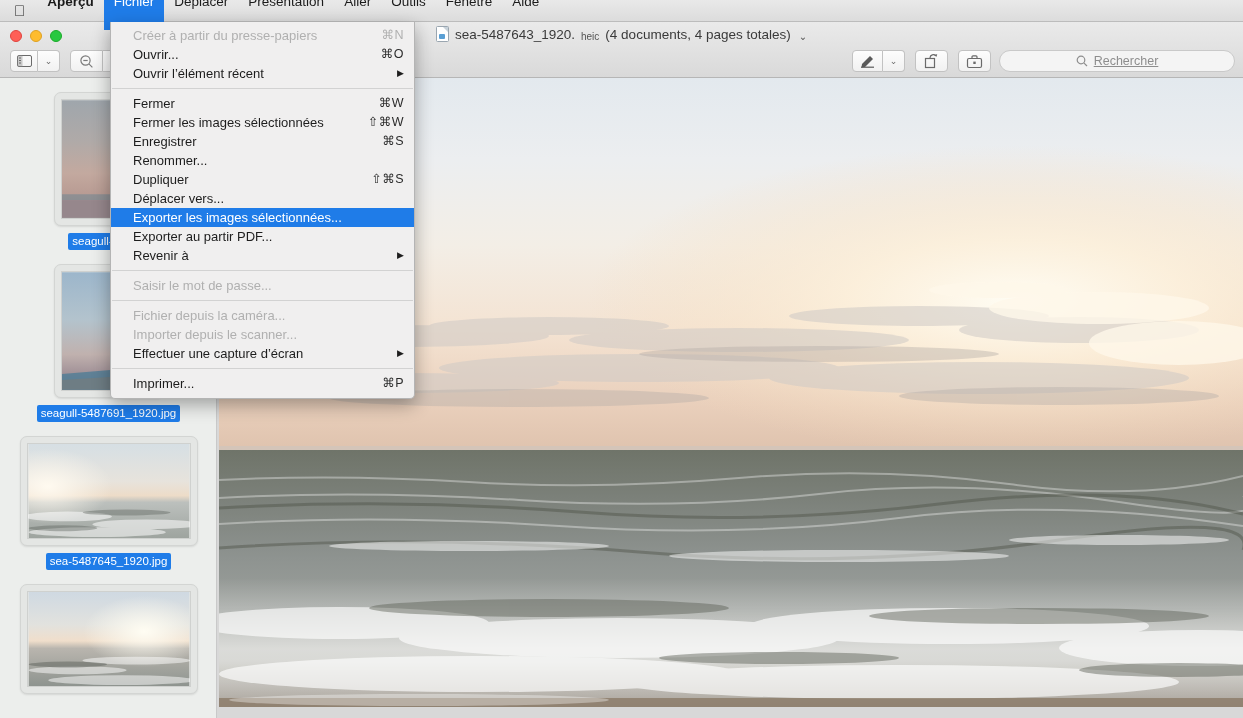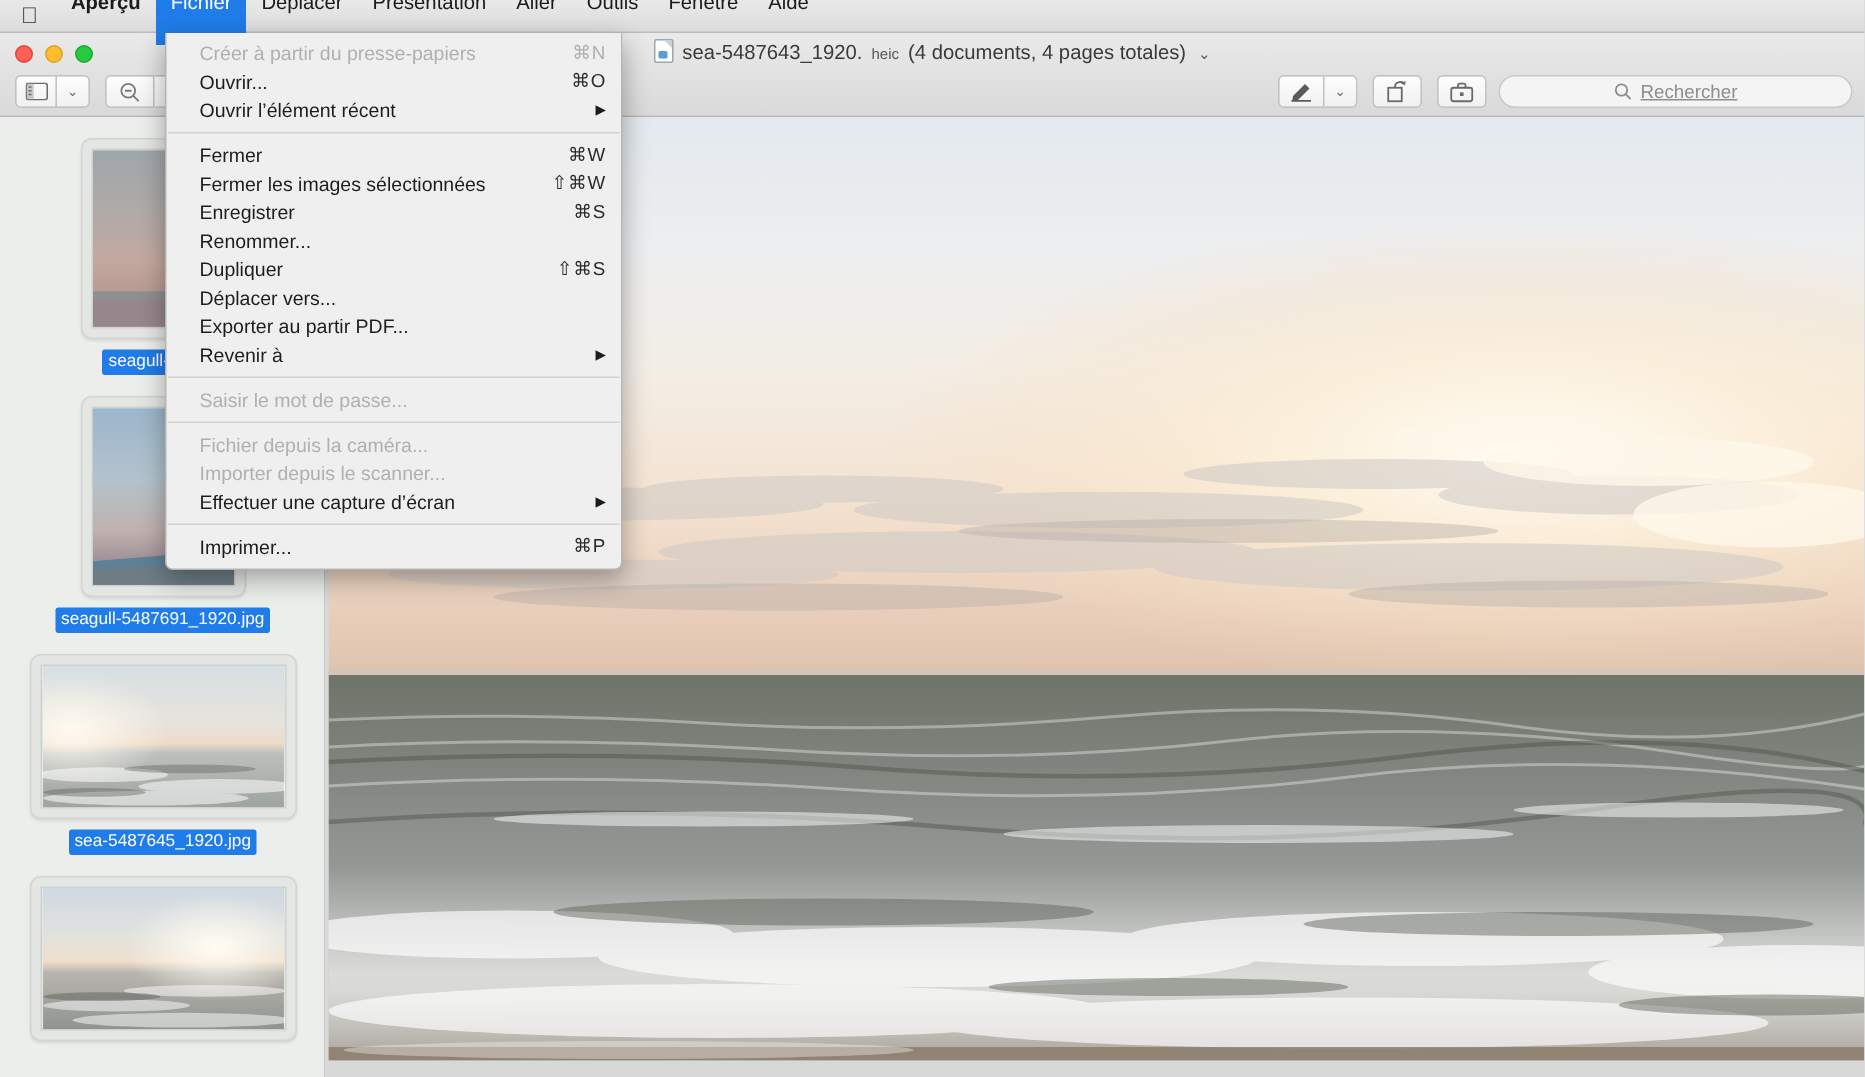--- a/index.html
+++ b/index.html
@@ -508,20 +508,23 @@
         <div class="mrow">
           <span class="lbl">Renommer...</span>
         </div>
         <div class="mrow">
           <span class="lbl">Dupliquer</span>
           <span class="sc">⇧⌘S</span>
         </div>
         <div class="mrow">
           <span class="lbl">Déplacer vers...</span>
         </div>
+        <div class="mrow hl">
+          <span class="lbl">Exporter les images sélectionnées...</span>
+        </div>
         <div class="mrow">
           <span class="lbl">Exporter au partir PDF...</span>
         </div>
         <div class="mrow">
           <span class="lbl">Revenir à</span>
           <span class="arr">▶</span>
         </div>
         <div class="msep"></div>
         <div class="mrow disabled">
           <span class="lbl">Saisir le mot de passe...</span>

